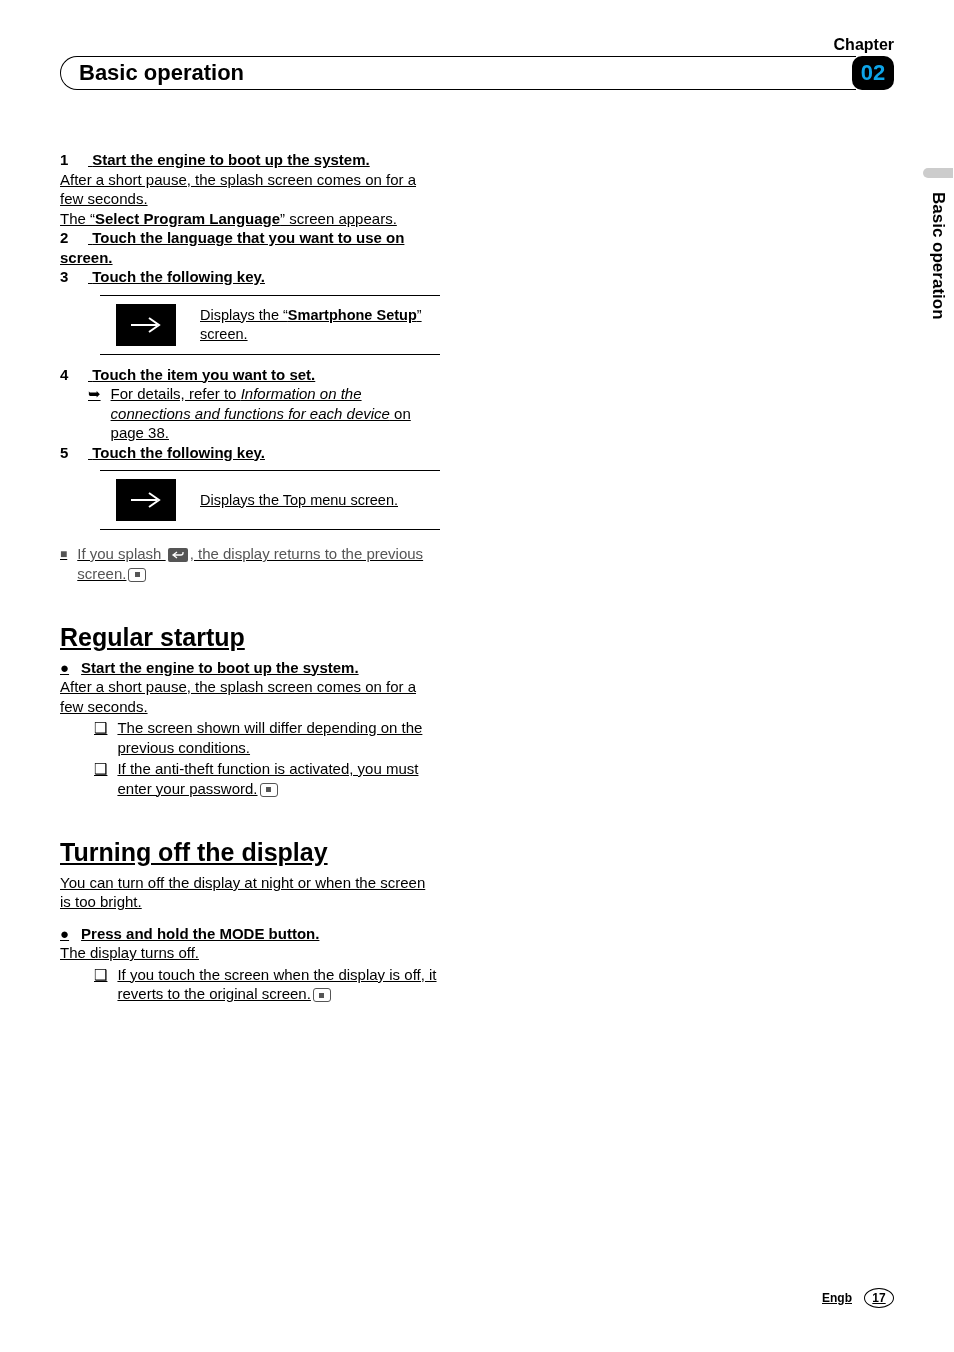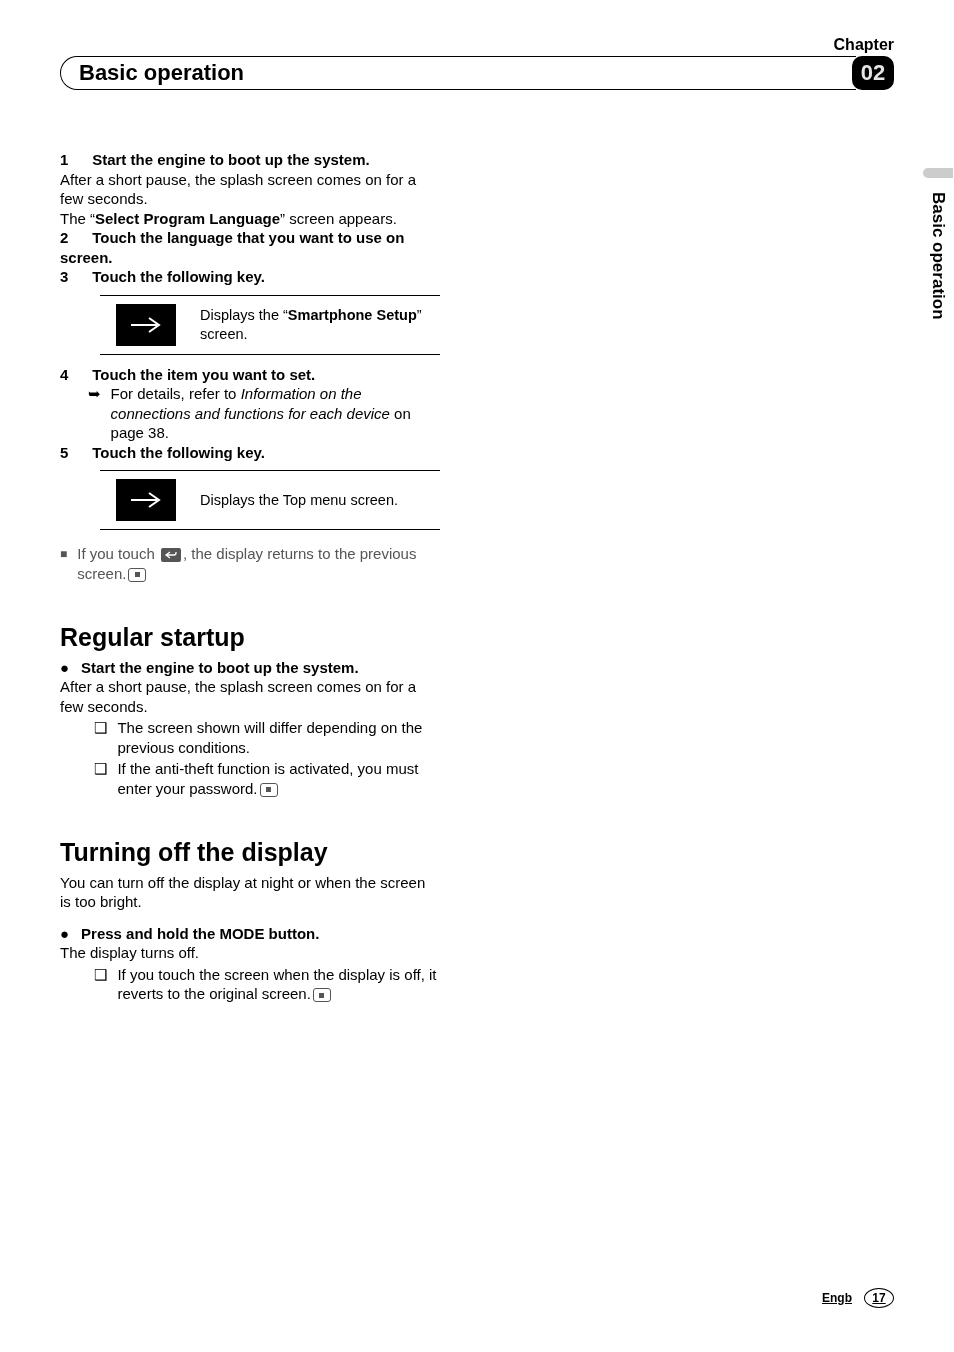--- a/index.html
+++ b/index.html
@@ -41,35 +41,36 @@
     height: 34px;
     display: flex;
     align-items: center;
   }
   .title-text {
     font-size: 22px;
     font-weight: 900;
   }
   .chapter-badge {
     background: #000;
-    color: #e5e5e5;
+    color: #0ea5e9;
     font-weight: 900;
     font-size: 22px;
     width: 42px;
     height: 34px;
     border-radius: 10px;
     display: flex;
     align-items: center;
     justify-content: center;
     margin-left: -4px;
   }
   .content {
     width: 380px;
     font-size: 15px;
     line-height: 1.3;
+    text-decoration: underline;
   }
   .step-line { margin-top: 0; }
   .step-num {
     font-weight: bold;
     display: inline-block;
     width: 28px;
   }
   .step-title { font-weight: bold; }
   .plain { font-weight: normal; }
   .quoted-bold { font-weight: bold; }
@@ -277,21 +278,21 @@
           <line x1="2" y1="10" x2="28" y2="10" stroke="#fff" stroke-width="2"></line>
           <polyline points="20,3 30,10 20,17" fill="none" stroke="#fff" stroke-width="2"></polyline>
         </svg>
       </div>
       <div class="key-desc">Displays the Top menu screen.</div>
     </div>
 
     <div class="note-row">
       <span class="sq">■</span>
       <span class="note-text">
-        <span>If you touch </span><span class="back-icon-inline">
+        <span>If you splash </span><span class="back-icon-inline">
             <svg width="14" height="10" viewBox="0 0 14 10">
               <path d="M6 2 L2 5 L6 8 M2 5 H10 A2 2 0 0 0 12 3 V2" fill="none" stroke="#fff" stroke-width="1.3"></path>
             </svg>
           </span><span>, the display returns to the previous screen.</span><span class="end-icon"></span>
       </span>
     </div>
 
     <h2 class="section">Regular startup</h2>
     <div class="bullet-head">
       <span class="bullet-dot">●</span>

